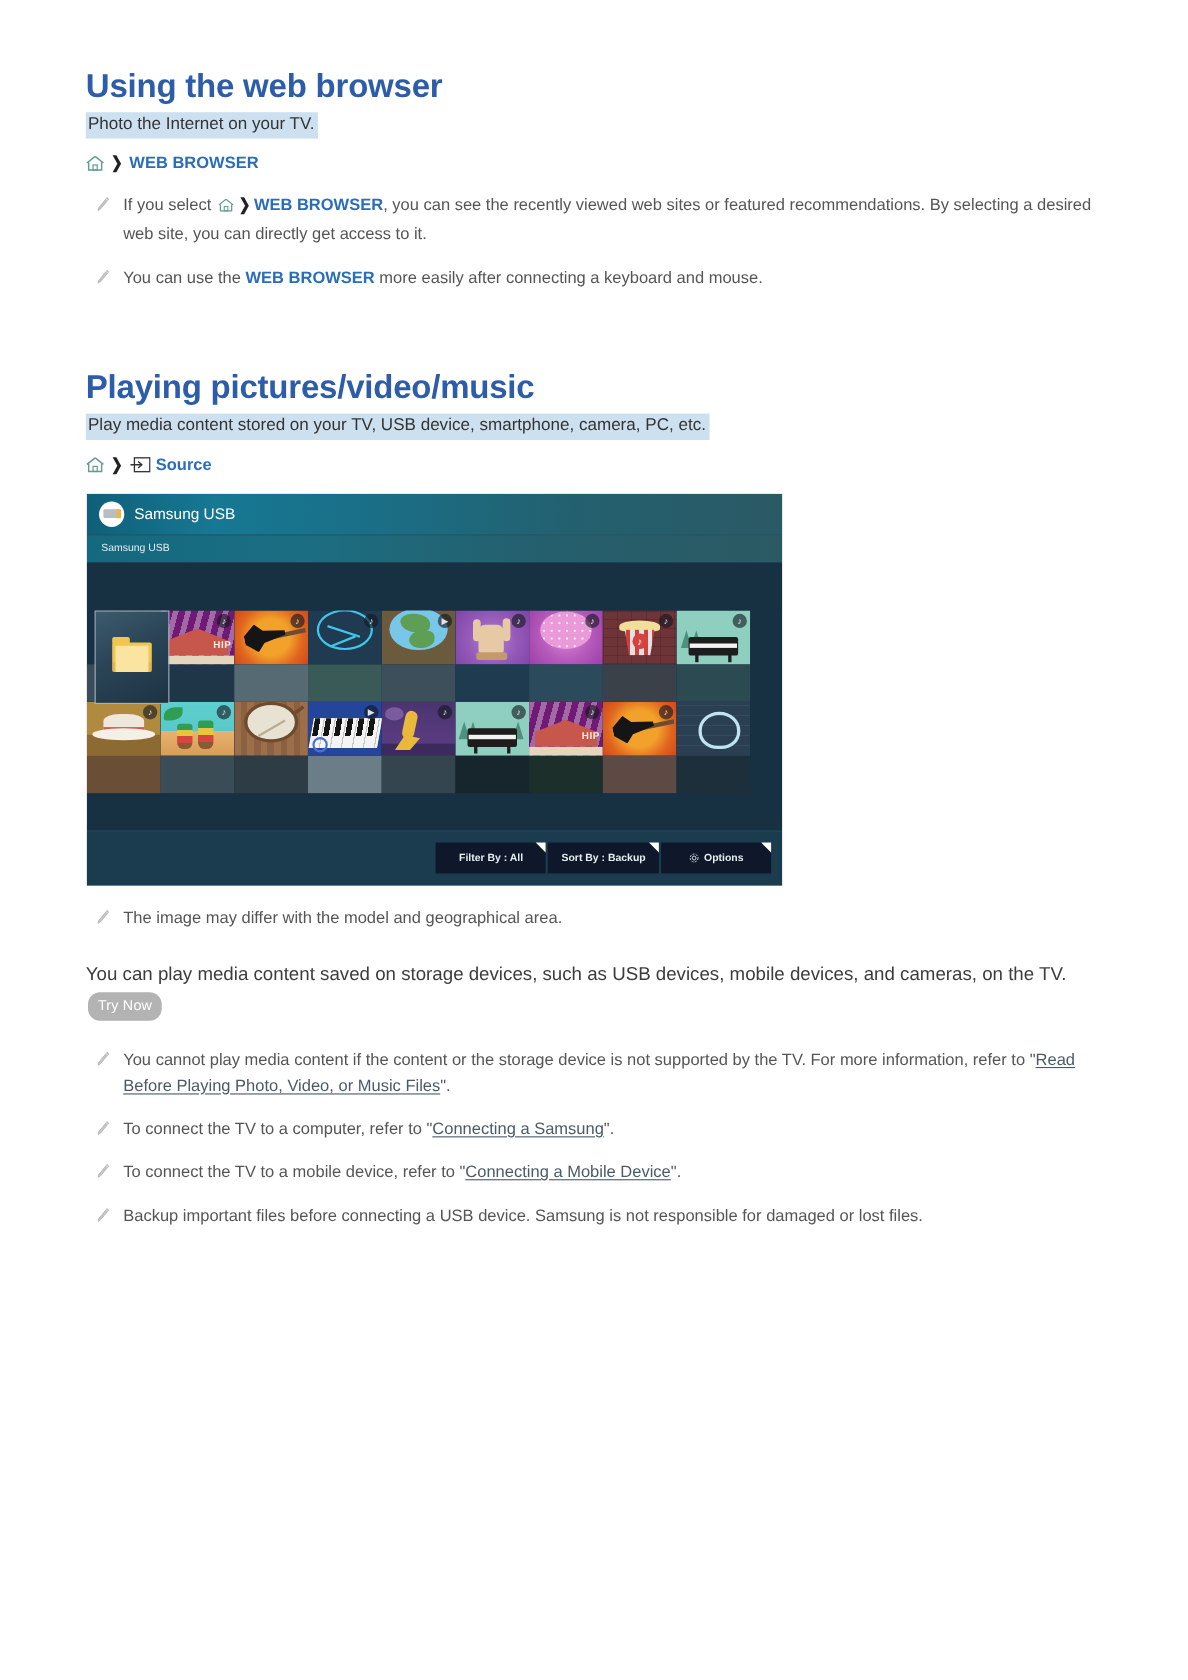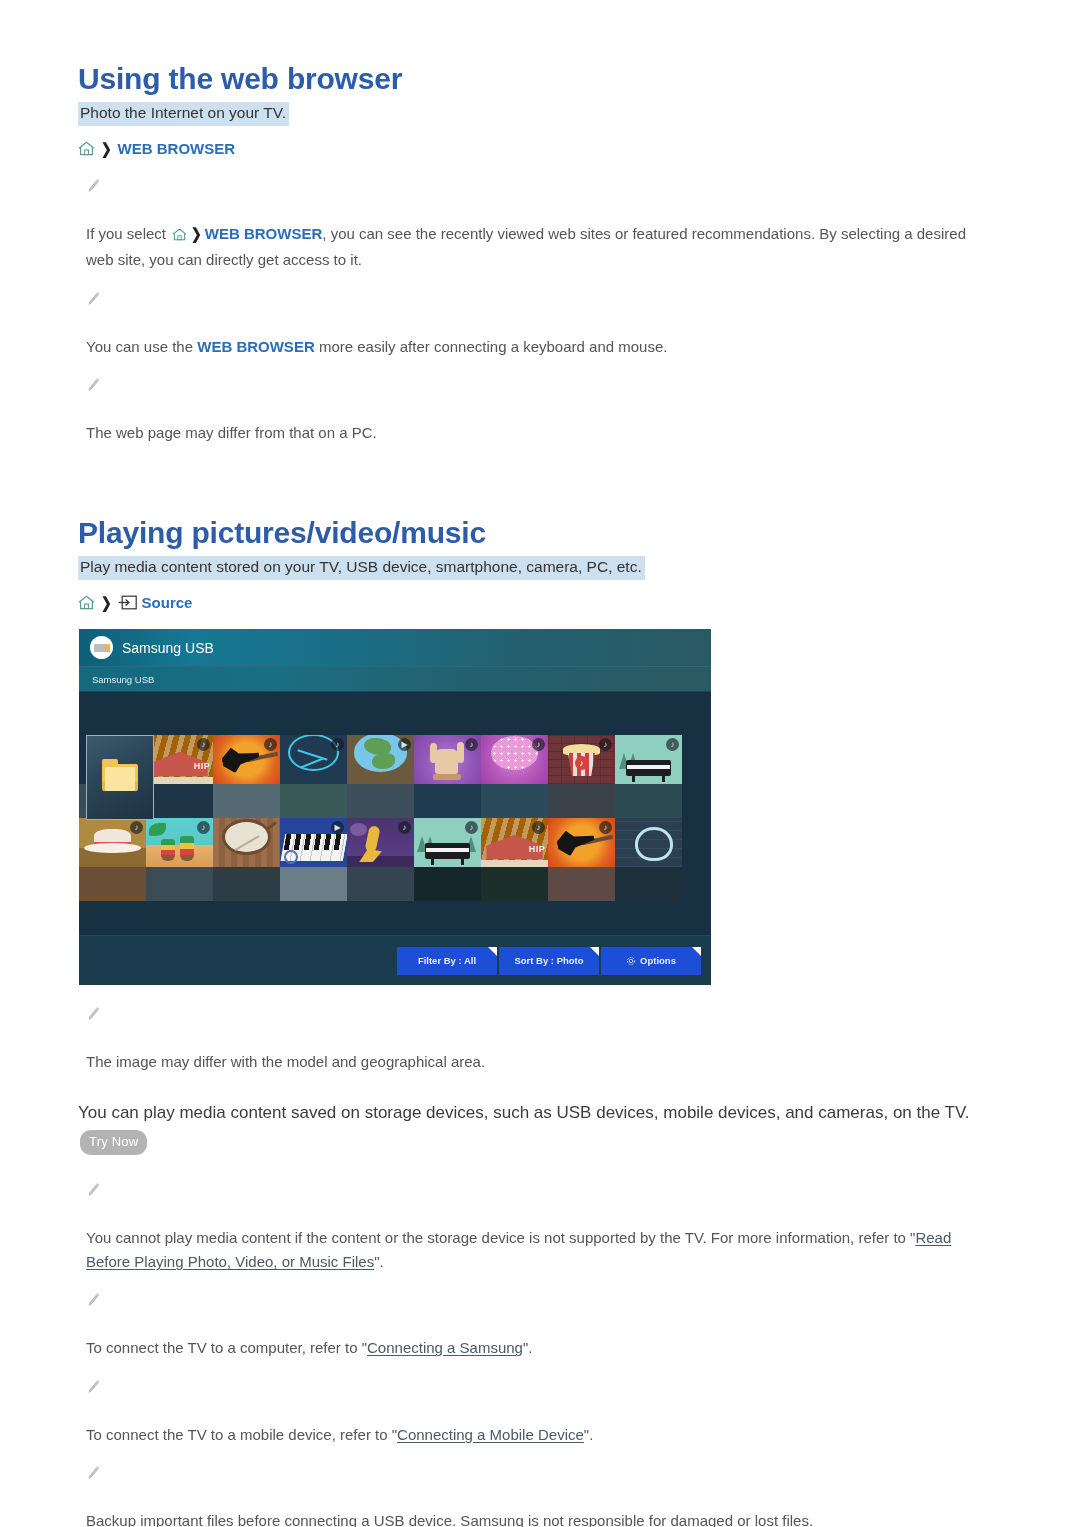--- a/index.html
+++ b/index.html
@@ -53,23 +53,22 @@
   
   .home-ico { display:inline-block; width:17px; height:15px; flex:none; }
   .src-ico  { display:inline-block; width:19px; height:15px; flex:none; }
   .pencil-ico { display:inline-block; width:14px; height:16px; flex:none; }
 
   
   .bullets { margin: 0 0 0 8px; }
   .bullet {
     display: flex;
     align-items: flex-start;
-    gap: 24px;
+    gap: 12px;
     margin-bottom: 15px;
-    flex-direction: column;
   }
   .bullet .pen { padding-top: 3px; }
   .bullet .btxt {
     font-size: 15px;
     line-height: 1.62;
     color: #555;
     max-width: 905px;
   }
   .bullet .btxt .emph { color: #2a6ebb; font-weight: bold; }
   .bullet .btxt .inline-home { vertical-align: -2px; margin: 0 2px; }
@@ -166,21 +165,21 @@
     content:""; position:absolute; top:-5px; left:0; width:16px; height:6px;
     background:#f0c552; border-radius:2px 2px 0 0;
   }
   .folder:after {
     content:""; position:absolute; top:3px; left:3px; right:3px; bottom:0;
     background:#fbe3a0; border-radius:1px;
   }
 
   
   .art { position:absolute; inset:0; }
-  .a-hip { background:#a16207; }
+  .a-hip { background:#701a75; }
   .a-hip .roof { position:absolute; left:8%; right:8%; bottom:16%; height:50%; background:#c7564c; clip-path: polygon(50% 0, 100% 45%, 100% 100%, 0 100%, 0 45%); }
   .a-hip .txt { position:absolute; right:4%; bottom:26%; color:#f6efe0; font-weight:bold; font-size:9px; letter-spacing:.5px; }
   .a-hip .strp { position:absolute; inset:0; background: repeating-linear-gradient(105deg, rgba(255,255,255,.35) 0 5px, rgba(0,0,0,0) 5px 11px); }
   .a-hip .ground { position:absolute; left:0; right:0; bottom:0; height:15%; background:#e4d6bd; }
 
   .a-guitar { background: radial-gradient(circle at 50% 50%, #f2a22b 0%, #f2a22b 40%, #e0651f 70%, #d2471a 100%); }
   .a-guitar .body { position:absolute; left:14%; top:22%; width:56%; height:52%; background:#151515; transform: rotate(-12deg); clip-path: polygon(0 35%, 30% 0, 48% 28%, 100% 42%, 100% 58%, 46% 72%, 28% 100%, 0 64%); }
   .a-guitar .neck { position:absolute; right:4%; top:40%; width:46%; height:8%; background:#6b4b33; transform: rotate(-12deg); }
 
   .a-blue { background:#203a52; }
@@ -255,21 +254,21 @@
     position:absolute; left:0; right:0; bottom:0;
     height: 50px;
     background:#1b3b4e;
     display:flex; align-items:center; justify-content:flex-end;
     padding-right: 10px; gap: 2px;
     border-top: 1px solid #23495c;
   }
   .tvbtn {
     position:relative;
     height: 28px; min-width: 100px;
-    background:#1d4ed8;
+    background:#0f172a;
     color:#e6eef2; font-size:9.5px; font-weight:bold;
     display:flex; align-items:center; justify-content:center;
     gap:4px; padding: 12px 12px;
   }
   .tvbtn .corner {
     position:absolute; top:0; right:0; width:0; height:0;
     border-top: 9px solid #ffffff; border-left: 9px solid transparent;
   }
   .gear { width:10px; height:10px; flex:none; }
 
@@ -316,29 +315,20 @@
       <span class="pen">
         <svg class="pencil-ico" viewBox="0 0 14 16">
             <path d="M11.4 1.6 L12.8 3.2 L5.2 12.2 L3.1 13.3 L3.6 11.0 Z" fill="#c4c4c4" stroke="#b2b2b2" stroke-width=".7"></path>
             <path d="M10.5 2.6 L11.9 4.2" stroke="#e8e8e8" stroke-width=".8"></path>
           </svg>
       </span>
       <span class="btxt"><span>You can use the </span><span class="emph">WEB BROWSER</span><span> more easily after connecting a keyboard and mouse.</span></span>
     </div>
 
 
-    <div class="bullet">
-      <span class="pen">
-        <svg class="pencil-ico" viewBox="0 0 14 16">
-            <path d="M11.4 1.6 L12.8 3.2 L5.2 12.2 L3.1 13.3 L3.6 11.0 Z" fill="#c4c4c4" stroke="#b2b2b2" stroke-width=".7"></path>
-            <path d="M10.5 2.6 L11.9 4.2" stroke="#e8e8e8" stroke-width=".8"></path>
-          </svg>
-      </span>
-      <span class="btxt">The web page may differ from that on a PC.</span>
-    </div>
   </div>
 
   <div class="gap-lg"></div>
 
   <h1 class="doc-title">Playing pictures/video/music</h1>
   <div><span class="subtitle">Play media content stored on your TV, USB device, smartphone, camera, PC, etc.</span></div>
 
   <div class="path-line">
     <span class="home-ico">
       <svg viewBox="0 0 17 15" width="17" height="15">
@@ -570,21 +560,21 @@
         <span class="folder"></span>
       </div>
     </div>
 
     <div class="tv-bottom">
       <div class="tvbtn">
         <span>Filter By : All</span>
         <span class="corner"></span>
       </div>
       <div class="tvbtn">
-        <span>Sort By : Photo</span>
+        <span>Sort By : Backup</span>
         <span class="corner"></span>
       </div>
       <div class="tvbtn">
         <span class="gear">
           <svg viewBox="0 0 12 12" width="10" height="10">
               <circle cx="6" cy="6" r="2.1" stroke="#dde7ec" stroke-width="1" fill="none"></circle>
               <circle cx="6" cy="6" r="4.3" stroke="#dde7ec" stroke-width="1" fill="none" stroke-dasharray="2.2 1.4"></circle>
             </svg>
         </span>
         <span>Options</span>

